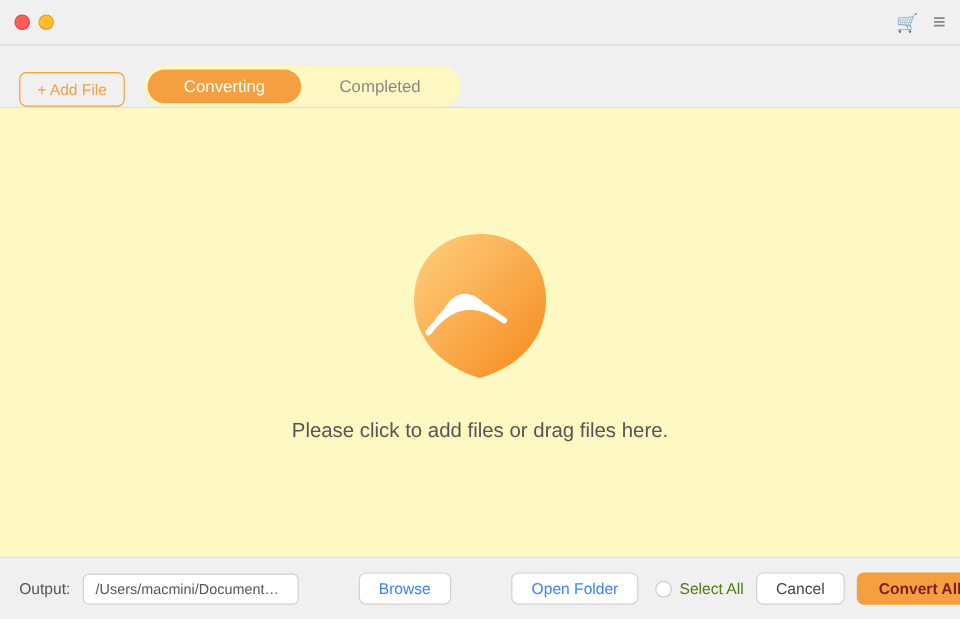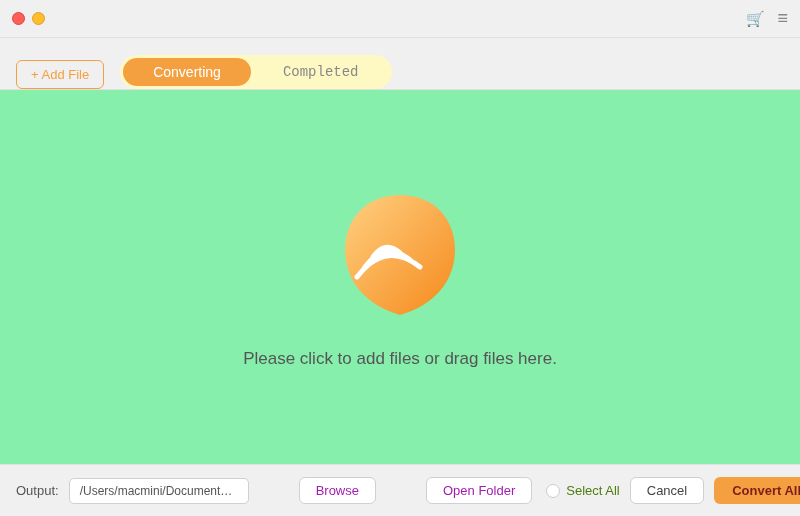--- a/index.html
+++ b/index.html
@@ -103,27 +103,26 @@
     }
 
     .tab-btn.active {
       background: #f5a040;
       color: #fff;
     }
 
     .tab-btn.inactive {
       background: transparent;
       color: #888;
-      font-family: Liberation Mono, monospace;
     }
 
     
     .main-content {
       flex: 1;
-      background: #86efac;
+      background: #fef9c3;
       display: flex;
       flex-direction: column;
       align-items: center;
       justify-content: center;
       gap: 24px;
     }
 
     .logo-container {
       width: 140px;
       height: 140px;
@@ -170,21 +169,21 @@
       white-space: nowrap;
     }
 
     .bottom-btn {
       background: #fff;
       border: 1px solid #d0d0d0;
       border-radius: 6px;
       padding: 5px 16px;
       font-size: 13px;
       cursor: pointer;
-      color: #a21caf;
+      color: #3b82f6;
       white-space: nowrap;
       margin-left: 40px;
     }
 
     .select-all-group {
       display: flex;
       align-items: center;
       gap: 6px;
       margin-left: 4px;
     }

